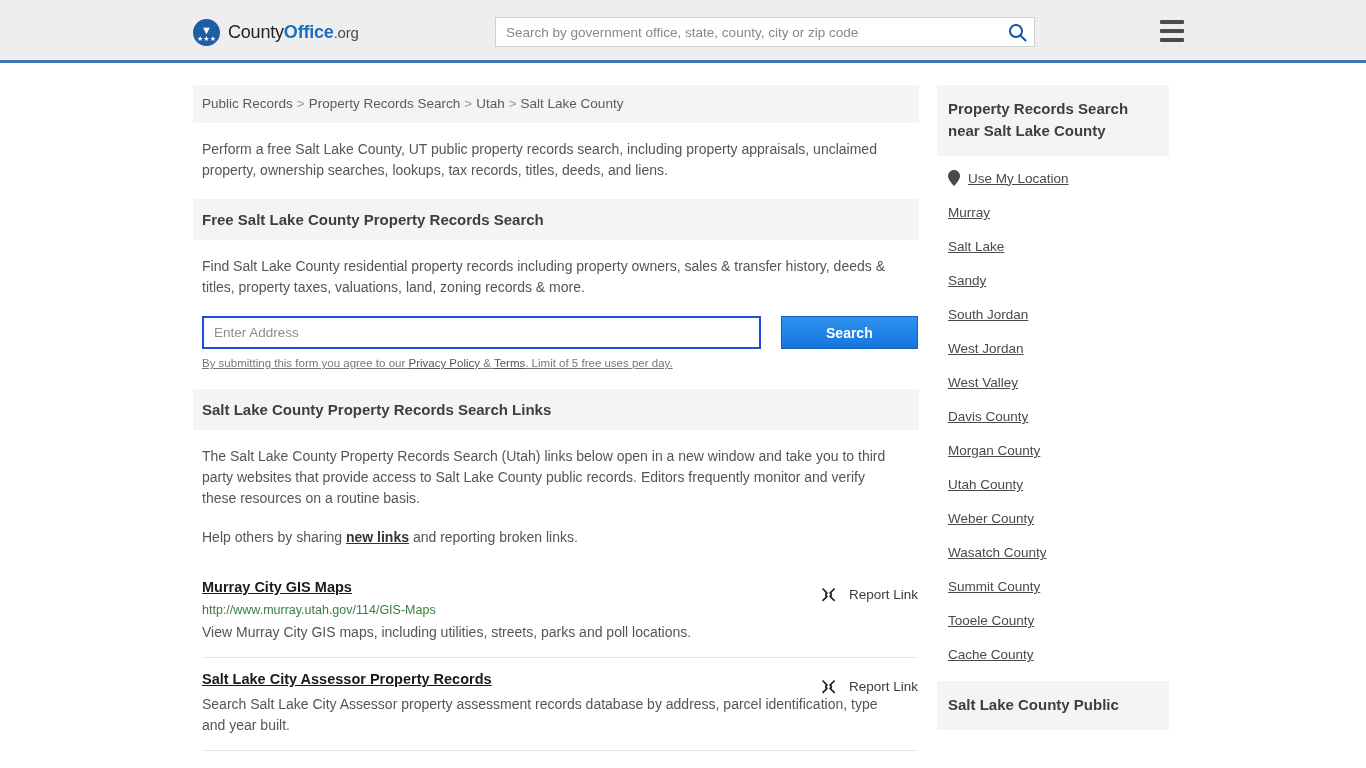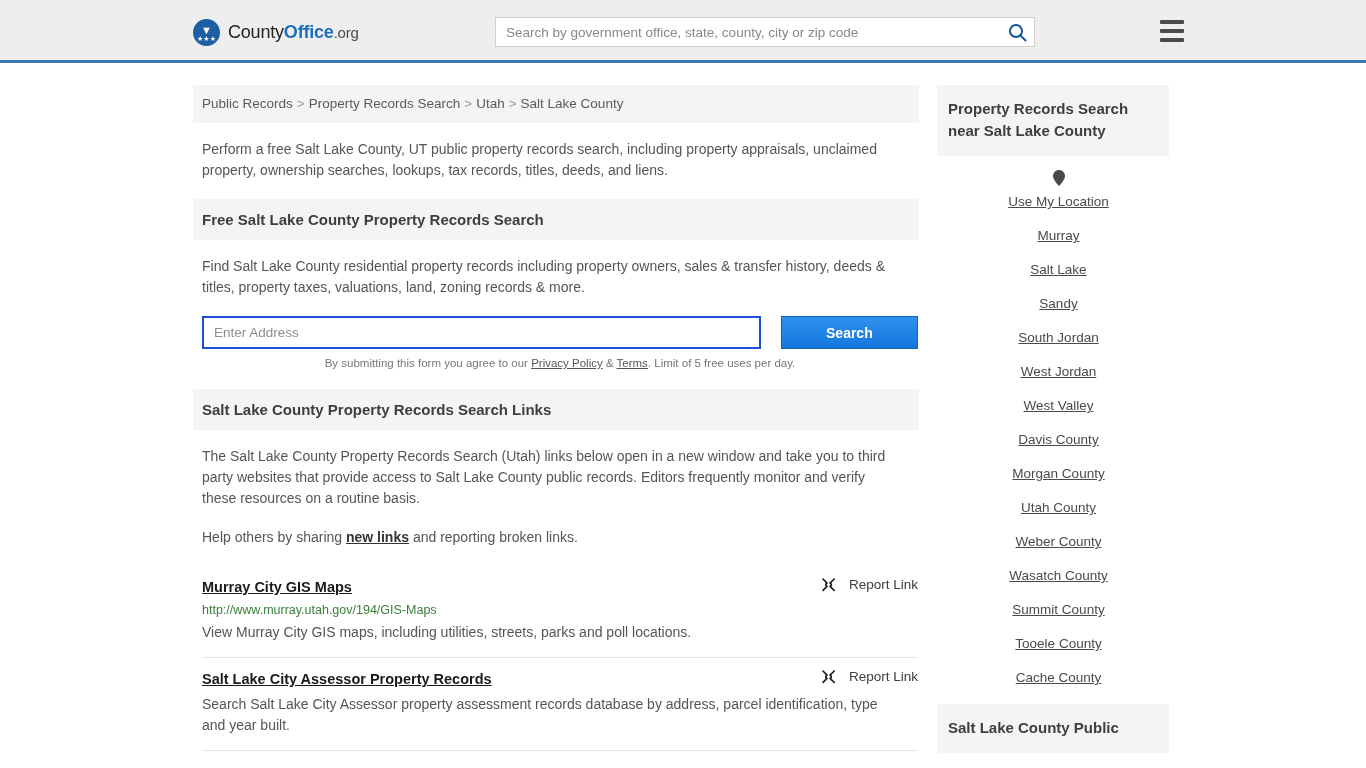--- a/index.html
+++ b/index.html
@@ -169,23 +169,24 @@
     background: linear-gradient(#2f90ef, #1577dd);
     color: #ffffff;
     font-family: "Liberation Sans", sans-serif;
     font-size: 14px;
     font-weight: bold;
     cursor: pointer;
   }
   .legal {
     font-size: 11.5px;
     color: #777777;
-    text-align: center;
+    text-align: left;
     width: 716px;
     margin: 0 0 20px 9px;
+    text-decoration: underline;
   }
   .legal a { color: #555555; text-decoration: underline; }
 
   .link-item {
     margin: 0 0 0 9px;
     padding: 12px 0 14px 0;
     border-bottom: 1px solid #e6e6e6;
     width: 716px;
     position: relative;
   }
@@ -206,21 +207,21 @@
   }
   .link-desc {
     font-size: 14px;
     line-height: 21px;
     color: #555555;
     margin: 0;
     max-width: 680px;
   }
   .report-link {
     position: absolute;
-    right: 0; top: 10px;
+    right: 0; top: 20px;
     display: flex; align-items: center; gap: 12px;
     font-size: 13.5px;
     color: #3c3c3c;
     cursor: pointer;
     white-space: nowrap;
   }
   .broken-icon { display: block; }
 
   
   .side-card-head {
@@ -230,21 +231,20 @@
     font-weight: bold;
     line-height: 22px;
     color: #3e3e3e;
   }
   .side-list { padding: 14px 0 0 11px; }
   .side-item {
     display: flex; align-items: center;
     gap: 8px;
     margin-bottom: 19px;
     font-size: 13.5px;
-    flex-direction: column;
   }
   .side-item a {
     color: #4a4a4a;
     text-decoration: underline;
   }
   .pin-icon { display: block; flex: none; }
   .side-card-head.second {
     margin-top: 8px;
   }
 </style>
@@ -300,21 +300,21 @@
       <div class="legal"><span>By submitting this form you agree to our </span><a href="#">Privacy Policy</a><span> &amp; </span><a href="#">Terms</a><span>. Limit of 5 free uses per day.</span></div>
 
       <div class="section-head">Salt Lake County Property Records Search Links</div>
 
       <p class="body-text">The Salt Lake County Property Records Search (Utah) links below open in a new window and take you to third party websites that provide access to Salt Lake County public records. Editors frequently monitor and verify these resources on a routine basis.</p>
 
       <p class="body-text"><span>Help others by sharing </span><a href="#" style="color:#333;text-decoration:underline;font-weight:bold;text-align:right;">new links</a><span> and reporting broken links.</span></p>
 
       <div class="link-item">
         <a class="link-title" href="#">Murray City GIS Maps</a>
-        <div class="link-url">http://www.murray.utah.gov/194/GIS-Maps</div>
+        <div class="link-url">http://www.murray.utah.gov/114/GIS-Maps</div>
         <p class="link-desc">View Murray City GIS maps, including utilities, streets, parks and poll locations.</p>
         <div class="report-link">
           <svg class="broken-icon" width="17" height="17" viewBox="0 0 17 17">
             <path d="M3 3 L7 7.2 M10 10.3 L14.2 14.3" stroke="#222" stroke-width="1.7" stroke-linecap="round" fill="none"></path>
             <path d="M14.2 3 L10 7.2 M7 10.3 L3 14.3" stroke="#222" stroke-width="1.7" stroke-linecap="round" fill="none"></path>
             <path d="M6.6 7 A2.6 2.6 0 0 0 6.6 10.5" stroke="#222" stroke-width="1.7" fill="none"></path>
             <path d="M10.5 7 A2.6 2.6 0 0 1 10.5 10.5" stroke="#222" stroke-width="1.7" fill="none"></path>
           </svg>
           <span>Report Link</span>
         </div>

